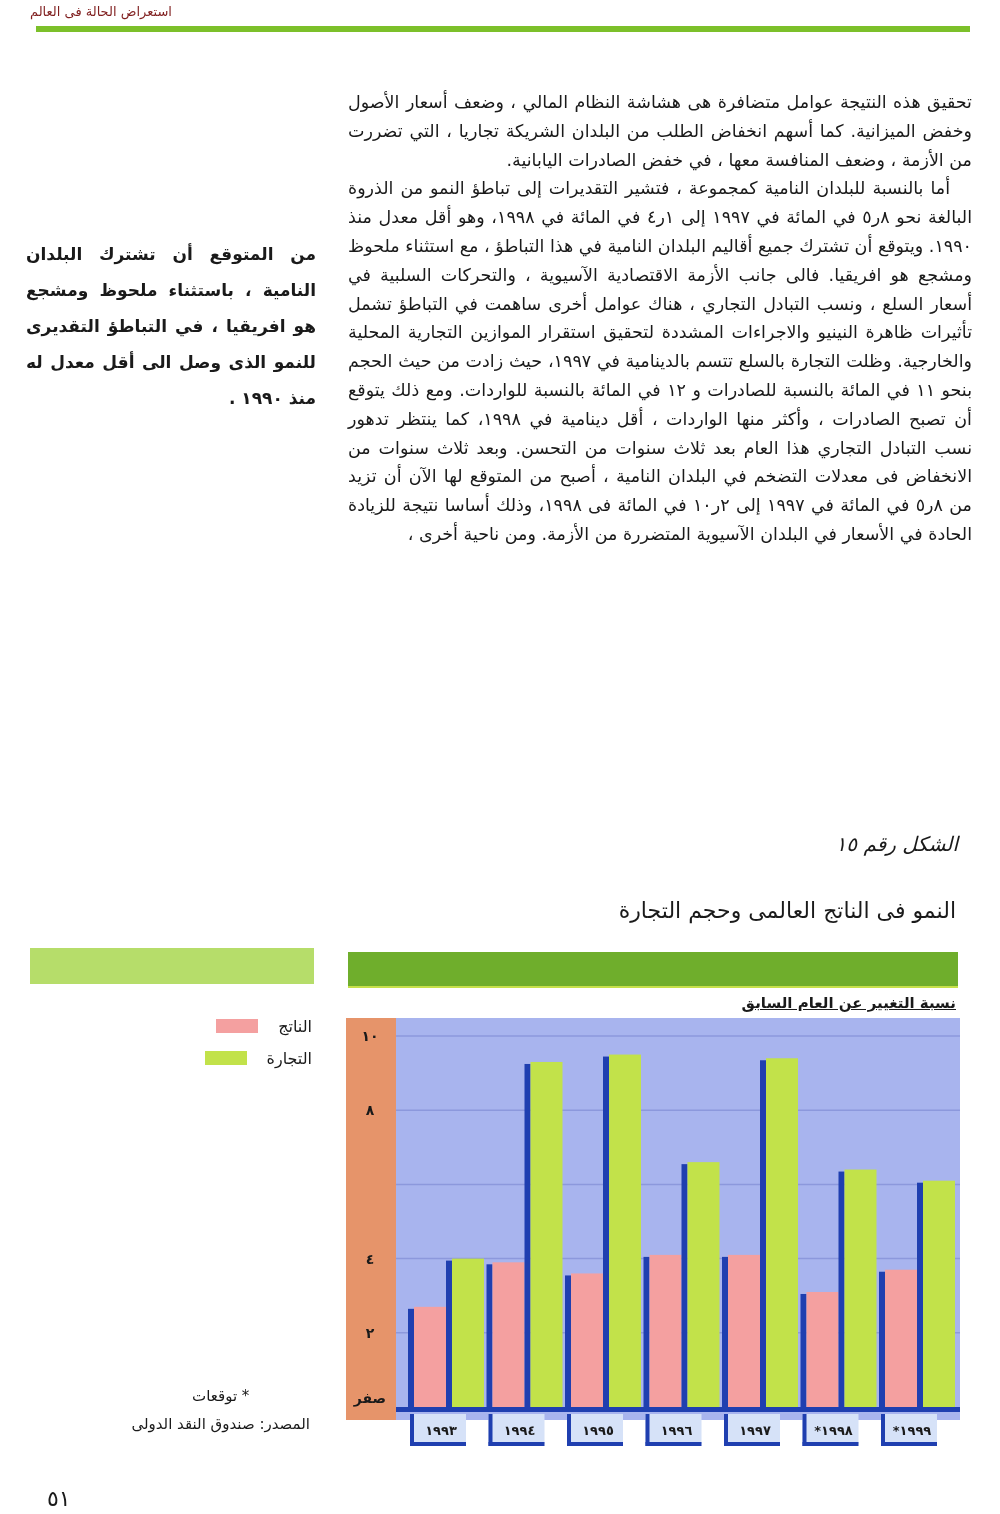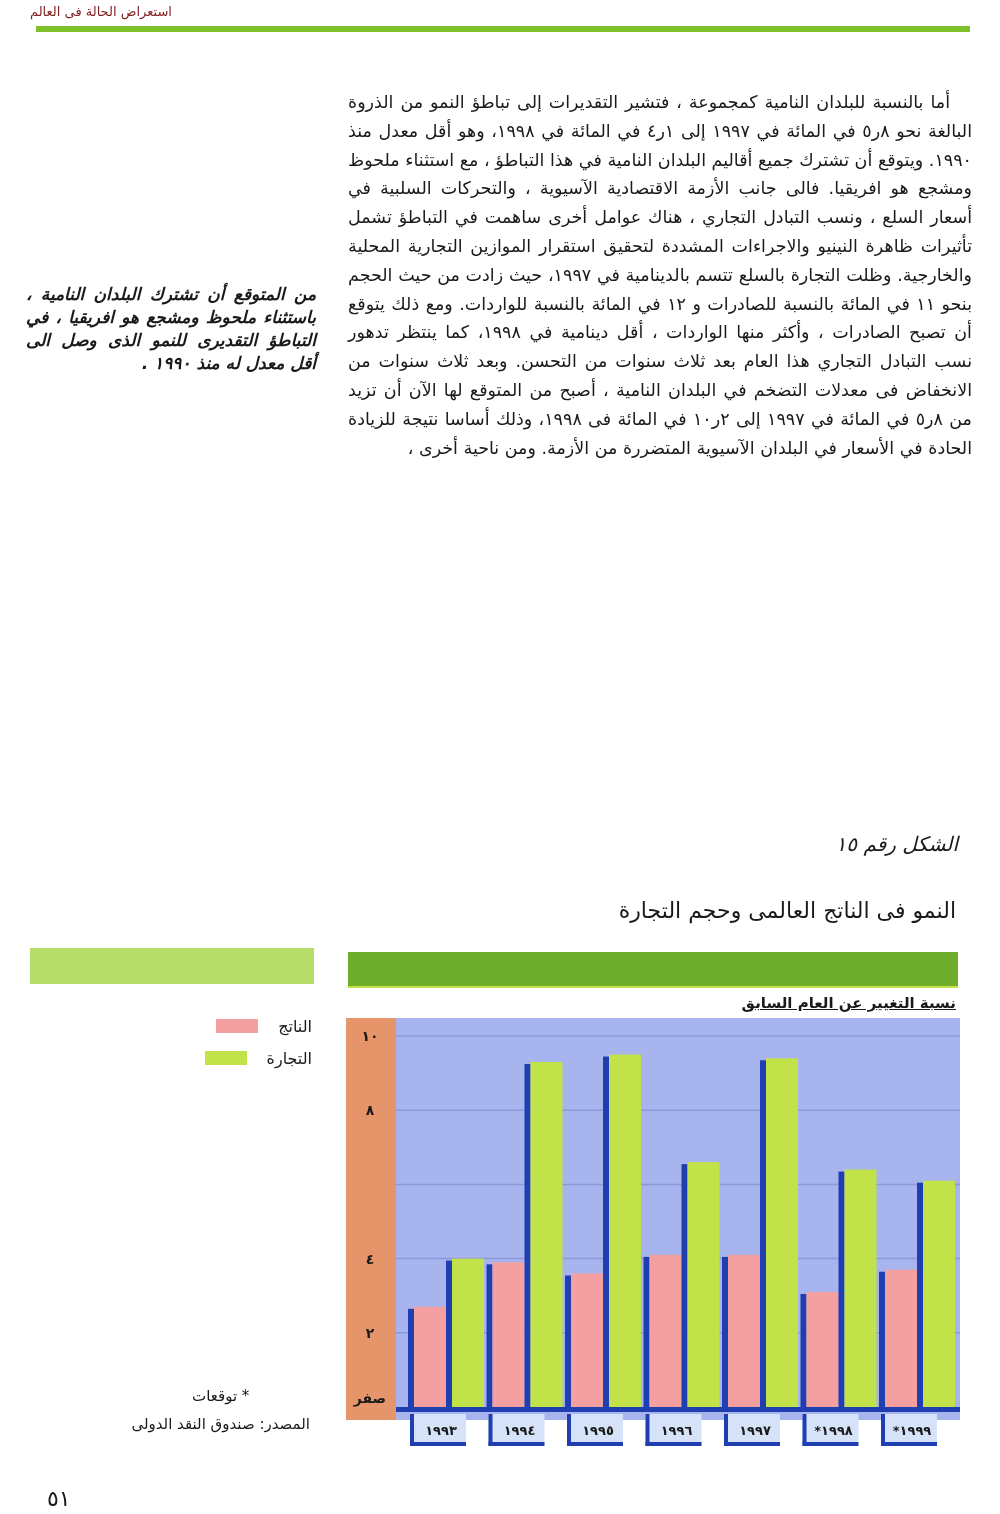--- a/index.html
+++ b/index.html
@@ -2,21 +2,21 @@
 <html lang="ar" dir="rtl"><head>
 <meta charset="utf-8">
 <style>
   html, body { margin:0; padding:0; background:#ffffff; }
   body { width:1000px; height:1514px; position:relative; overflow:hidden; font-family:"DejaVu Sans", sans-serif; color:#1a1a1a; }
   .header-title { position:absolute; top:4px; left:30px; font-size:13px; color:#7f1d1d; direction:rtl; }
   .header-bar { position:absolute; top:26px; left:36px; width:934px; height:6px; background:#7cc02a; }
   .body-text { position:absolute; top:88px; left:348px; width:624px; font-size:17.5px; line-height:28.8px; text-align:justify; text-align-last:right; direction:rtl; }
   .body-text p { margin:0; }
   .body-text p.indent { text-indent:22px; }
-  .pullquote { position:absolute; top:236px; left:26px; width:290px; font-size:17px; line-height:23px; font-weight:bold; font-style:italic; text-align:justify; text-align-last:right; direction:rtl;margin-top:47px; }
+  .pullquote { position:absolute; top:236px; left:26px; width:290px; font-size:17px; line-height:36px; font-weight:bold; text-align:justify; text-align-last:right; direction:rtl; }
   .fig-num { position:absolute; top:832px; right:42px; font-size:20px; font-style:italic; direction:rtl; }
   .fig-title { position:absolute; top:898px; right:44px; font-size:22px; font-weight:normal; direction:rtl;text-align:right; }
   .side-band { position:absolute; top:948px; left:30px; width:284px; height:36px; background:#b6dd6a; }
   .main-band { position:absolute; top:952px; left:348px; width:610px; height:34px; background:#6fae2c; border-bottom:2px solid #c6e04a; }
   .legend { position:absolute; top:1010px; right:688px; direction:rtl; font-size:16px; }
   .legend-item { display:flex; align-items:center; gap:20px; height:32px; flex-direction:row; }
   .legend-swatch { width:42px; height:14px; display:inline-block; }
   .y-subtitle { position:absolute; top:994px; right:44px; font-size:15px; font-weight:bold; direction:rtl;text-decoration:underline; }
   .notes { position:absolute; top:1382px; right:690px; direction:rtl; font-size:15px; line-height:28px; text-align:center; }
   .page-number { position:absolute; top:1486px; left:30px; font-size:22px; font-weight:normal;margin-left:17px; }
@@ -24,20 +24,21 @@
   .tick-label { font-size:14px; font-weight:bold; fill:#1a1a1a; font-family:"DejaVu Sans", sans-serif; }
   .year-label { font-size:13px; font-weight:bold; fill:#1a1a1a; font-family:"DejaVu Sans", sans-serif; }
 </style>
 </head>
 <body>
 
 <div class="header-title">استعراض الحالة فى العالم</div>
 <div class="header-bar"></div>
 
 <div class="body-text">
+  <p>تحقيق هذه النتيجة عوامل متضافرة هى هشاشة النظام المالي ، وضعف أسعار الأصول وخفض الميزانية. كما أسهم انخفاض الطلب من البلدان الشريكة تجاريا ، التي تضررت من الأزمة ، وضعف المنافسة معها ، في خفض الصادرات اليابانية.</p>
   <p class="indent">أما بالنسبة للبلدان النامية كمجموعة ، فتشير التقديرات إلى تباطؤ النمو من الذروة البالغة نحو ٨ر٥ في المائة في ١٩٩٧ إلى ١ر٤ في المائة في ١٩٩٨، وهو أقل معدل منذ ١٩٩٠. ويتوقع أن تشترك جميع أقاليم البلدان النامية في هذا التباطؤ ، مع استثناء ملحوظ ومشجع هو افريقيا. فالى جانب الأزمة الاقتصادية الآسيوية ، والتحركات السلبية في أسعار السلع ، ونسب التبادل التجاري ، هناك عوامل أخرى ساهمت في التباطؤ تشمل تأثيرات ظاهرة النينيو والاجراءات المشددة لتحقيق استقرار الموازين التجارية المحلية والخارجية. وظلت التجارة بالسلع تتسم بالدينامية في ١٩٩٧، حيث زادت من حيث الحجم بنحو ١١ في المائة بالنسبة للصادرات و ١٢ في المائة بالنسبة للواردات. ومع ذلك يتوقع أن تصبح الصادرات ، وأكثر منها الواردات ، أقل دينامية في ١٩٩٨، كما ينتظر تدهور نسب التبادل التجاري هذا العام بعد ثلاث سنوات من التحسن. وبعد ثلاث سنوات من الانخفاض فى معدلات التضخم في البلدان النامية ، أصبح من المتوقع لها الآن أن تزيد من ٨ر٥ في المائة في ١٩٩٧ إلى ٢ر١٠ في المائة فى ١٩٩٨، وذلك أساسا نتيجة للزيادة الحادة في الأسعار في البلدان الآسيوية المتضررة من الأزمة. ومن ناحية أخرى ،</p>
 </div>
 
 <div class="pullquote">من المتوقع أن تشترك البلدان النامية ، باستثناء ملحوظ ومشجع هو افريقيا ، في التباطؤ التقديرى للنمو الذى وصل الى أقل معدل له منذ ١٩٩٠ .</div>
 
 <div class="fig-num">الشكل رقم ١٥</div>
 <div class="fig-title">النمو فى الناتج العالمى وحجم التجارة</div>
 
 <div class="side-band"></div>
 <div class="main-band"></div>

